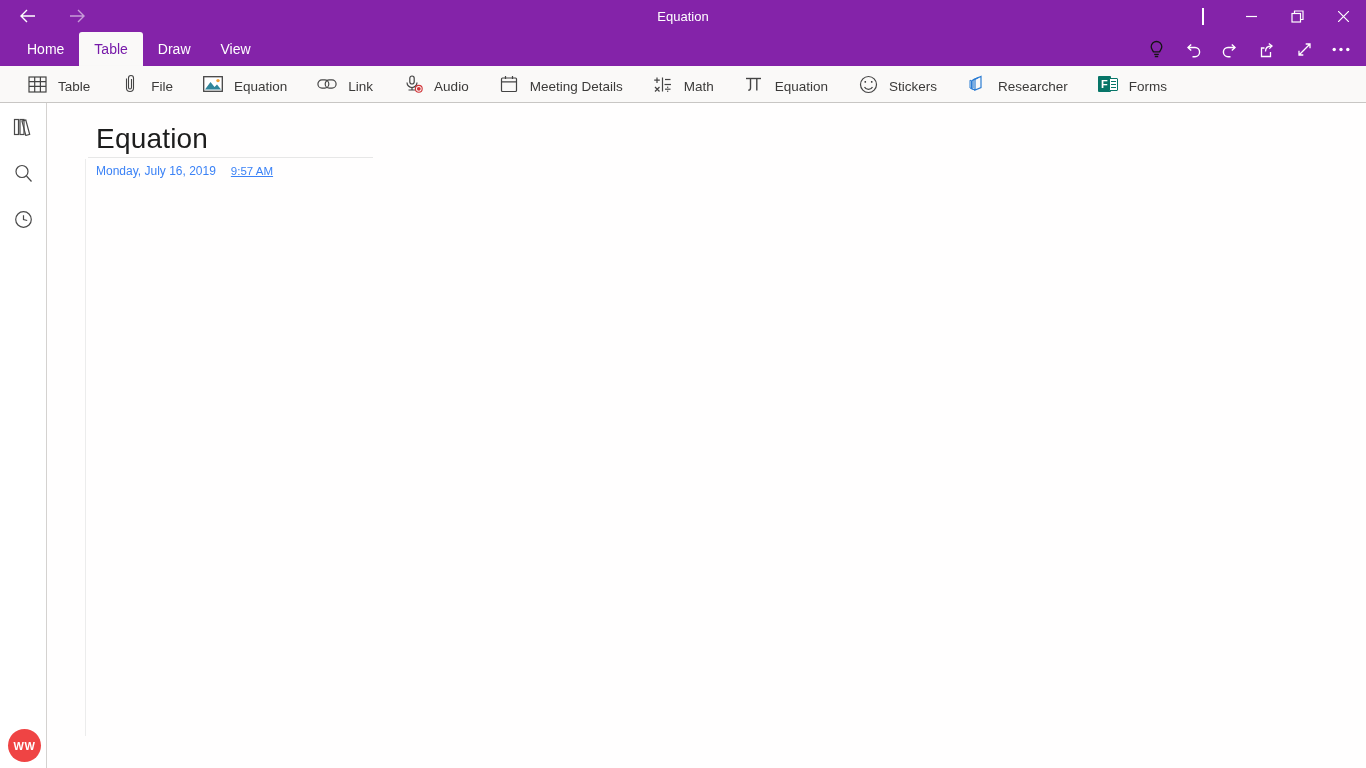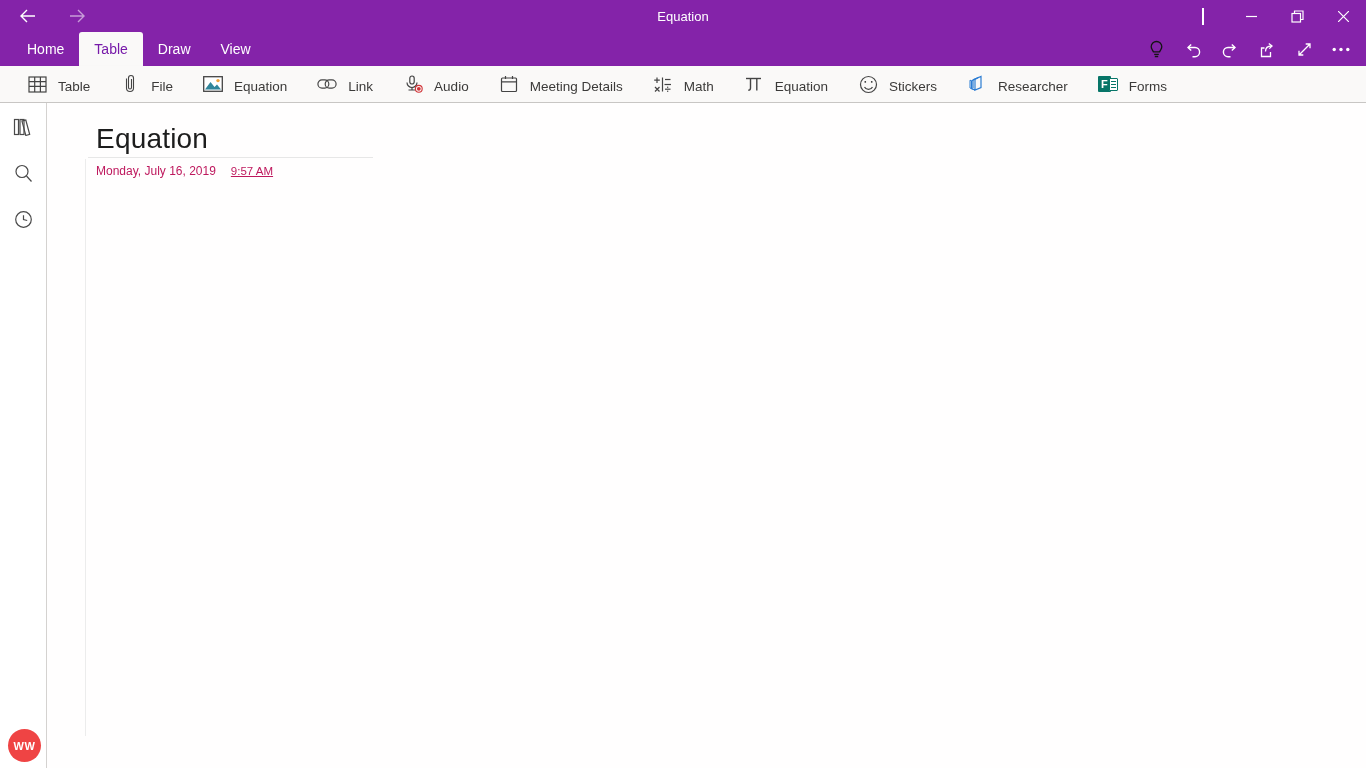--- a/index.html
+++ b/index.html
@@ -52,21 +52,21 @@
   .avatar { position:absolute; left:8px; bottom:6px; width:33px; height:33px; border-radius:50%;
     background:#ef4444; color:#fff; font-size:11px; font-weight:bold; letter-spacing:.5px;
     display:flex; align-items:center; justify-content:center; cursor:pointer; }
 
   .canvas { flex:1; position:relative; background:#fffefe; }
   .page-rule { position:absolute; left:38px; top:56px; bottom:32px; width:1px; background:#ececec; }
   .page-title { position:absolute; left:49px; top:20px; font-size:28px; font-weight:300;
     color:#1d1d1d; letter-spacing:.2px; }
   .title-underline { position:absolute; left:41px; top:54px; width:285px; height:1px; background:#e7e7e7; }
   .date-row { position:absolute; left:49px; top:61px; display:flex; align-items:baseline; gap:15px;
-    color:#be185d; font-size:12px; }
+    color:#3b82f6; font-size:12px; }
   .date-row .time { font-size:11.5px;text-decoration:underline; }
 
   svg { display:block; }
 </style>
 </head>
 <body>
 
 <div class="app">
 
   <div class="titlebar">

